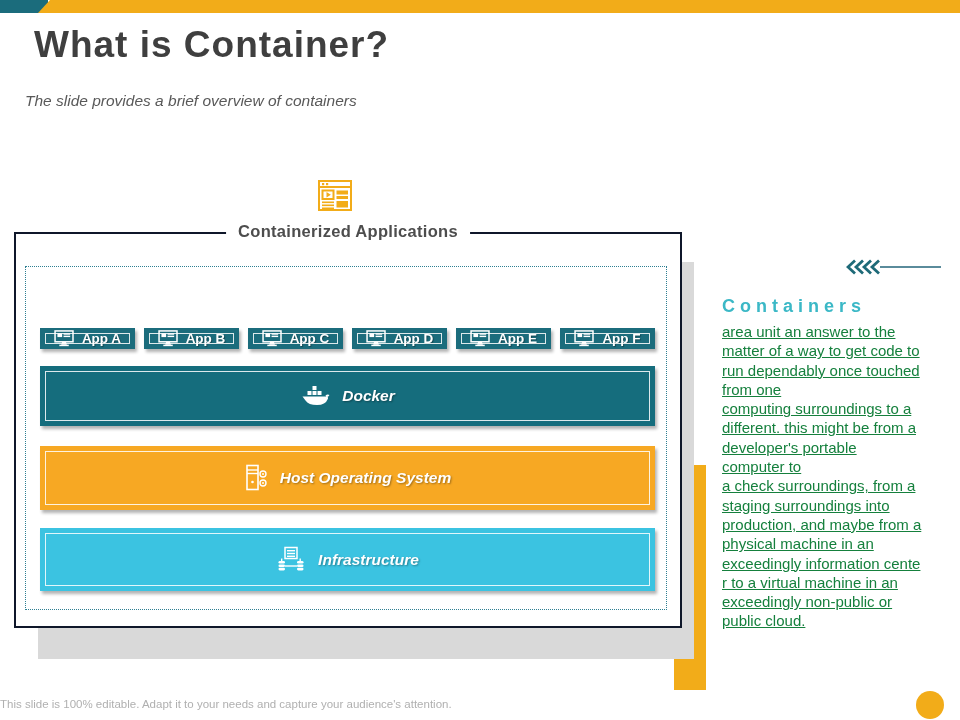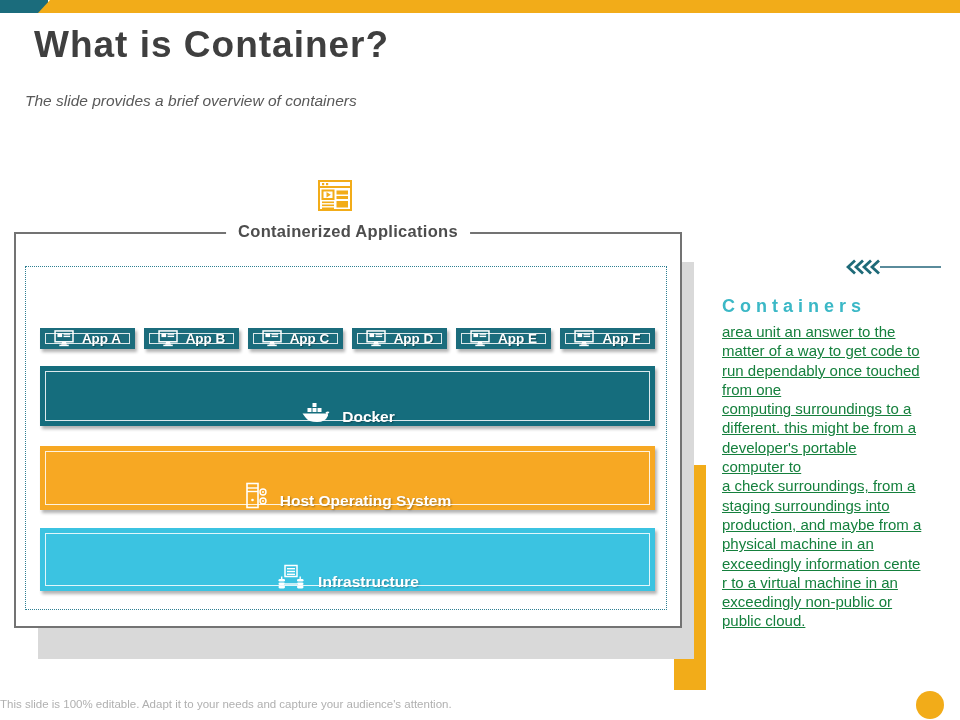--- a/index.html
+++ b/index.html
@@ -14,31 +14,31 @@
   
   .title{position:absolute;left:34px;top:24px;font-size:37px;font-weight:bold;color:#3F3F3F;letter-spacing:1px;}
   .subtitle{position:absolute;left:25px;top:92px;font-size:15.5px;font-style:italic;color:#595959;}
   
   .header-icon{position:absolute;left:316px;top:176px;width:38px;height:38px;}
   
   .yellow-bar{position:absolute;left:674px;top:465px;width:32px;height:225px;background:#F2AC19;z-index:1;}
   .gray-shadow{position:absolute;left:38px;top:262px;width:656px;height:397px;background:#D9D9D9;z-index:2;}
   
   .main-box{position:absolute;left:14px;top:232px;width:664px;height:392px;background:#ffffff;
-    border:2px solid #737373;z-index:3;}
+    border:2px solid #0f172a;z-index:3;}
   .legend{position:absolute;top:-12px;left:50%;transform:translateX(-50%);background:#ffffff;
     padding:0 12px;font-size:16.5px;font-weight:bold;color:#4D4D4D;white-space:nowrap;letter-spacing:0.3px;}
   .dotted{position:absolute;left:9px;right:13px;top:32px;bottom:16px;border:1px dotted #2E7F92;}
   .apps-row{position:absolute;left:24px;right:25px;top:49px;height:66px;display:flex;gap:9px;}
   .app-box{flex:1;position:relative;background:#1B6C7C;display:flex;align-items:center;justify-content:center;
     gap:7px;box-shadow:2px 3px 3px rgba(0,0,0,0.3);margin-top:45px;}
   .app-box::after,.layer-bar::after{content:"";position:absolute;inset:5px;border:1px solid rgba(255,255,255,0.85);pointer-events:none;}
   .app-label{font-size:13.5px;font-weight:bold;color:#ffffff;text-shadow:1px 1px 1px rgba(0,0,0,0.35);}
-  .layer-bar{position:absolute;left:24px;right:25px;display:flex;align-items:flex-end;justify-content:center;gap:12px;
-    box-shadow:2px 3px 3px rgba(0,0,0,0.3);}
+  .layer-bar{position:absolute;left:24px;right:25px;display:flex;align-items:center;justify-content:center;gap:12px;
+    box-shadow:2px 3px 3px rgba(0,0,0,0.3);font-style:italic;}
   .layer-docker{top:132px;height:60px;background:#156D7D;}
   .layer-host{top:212px;height:64px;background:#F7A823;}
   .layer-infra{top:294px;height:63px;background:#3BC3E1;}
   .layer-label{font-size:15.5px;font-weight:bold;color:#ffffff;text-shadow:1px 1px 2px rgba(0,0,0,0.35);}
   
   .chevrons{position:absolute;left:846px;top:259px;width:96px;height:16px;z-index:4;}
   .sidebar-heading{position:absolute;left:722px;top:296px;font-size:18px;font-weight:bold;color:#3BB8C6;letter-spacing:5px;z-index:4;}
   .sidebar-body{position:absolute;left:722px;top:322px;width:228px;font-size:15px;line-height:19.3px;color:#15803d;
     white-space:pre-line;z-index:4;text-decoration:underline;}
   

